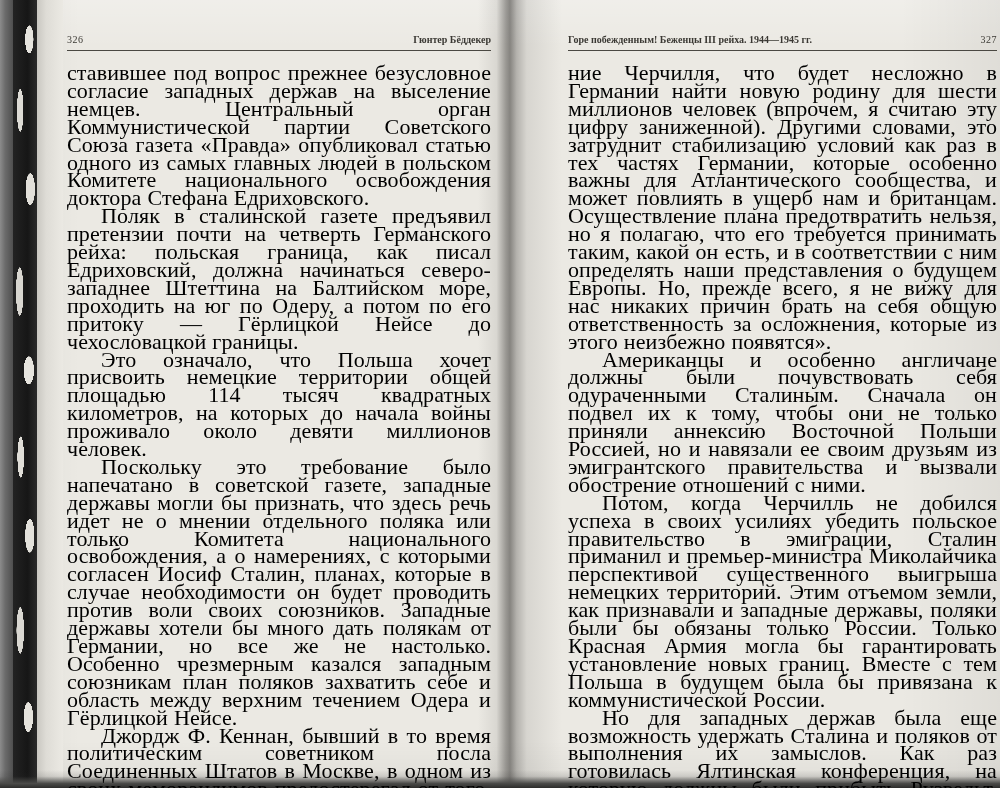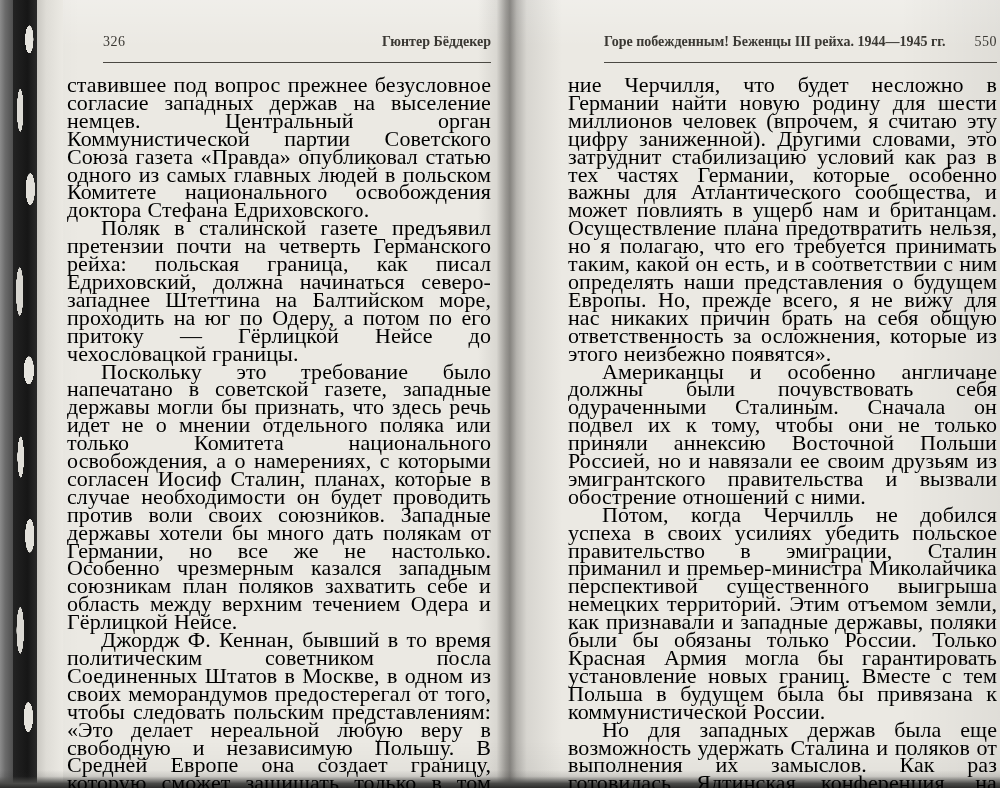--- a/index.html
+++ b/index.html
@@ -66,24 +66,23 @@
   .page {
     position: absolute; top: 34px;
     color: #34322e;
   }
   .page-left  { left: 67px;  width: 424px; }
   .page-right { left: 568px; width: 429px; }
 
   .page-header {
     display: flex; justify-content: space-between; align-items: baseline;
     border-bottom: 1.4px solid #4a4842;
-    padding-bottom: 12px;
-    font-size: 14px;
+    padding-bottom: 5px;
+    font-size: 10px;
     color: #3a3833;
-    margin-left: 36px;
   }
   .page-num { font-style: normal; letter-spacing: 0.5px; }
   .running-title-author { font-weight: bold; }
   .running-title-book   { font-weight: bold; }
 
   .text-block {
     margin-top: 13px;
     font-size: 22px;
     line-height: 17.9px;
     text-align: justify;
@@ -105,29 +104,30 @@
 <div class="edge-bottom"></div>
 
 <div class="page page-left">
   <div class="page-header">
     <span class="page-num">326</span>
     <span class="running-title-author">Гюнтер Бёддекер</span>
   </div>
   <div class="text-block">
       <p>ставившее под вопрос прежнее безусловное согласие западных держав на выселение немцев. Центральный орган Коммунистической партии Советского Союза газета «Правда» опубликовал статью одного из самых главных людей в польском Комитете национального освобождения доктора Стефана Едриховского.</p>
       <p class="indent">Поляк в сталинской газете предъявил претензии почти на четверть Германского рейха: польская граница, как писал Едриховский, должна начинаться северо-западнее Штеттина на Балтийском море, проходить на юг по Одеру, а потом по его притоку — Гёрлицкой Нейсе до чехословацкой границы.</p>
+      <p class="indent">Это означало, что Польша хочет присвоить немецкие территории общей площадью 114 тысяч квадратных километров, на которых до начала войны проживало около девяти миллионов человек.</p>
       <p class="indent">Поскольку это требование было напечатано в советской газете, западные державы могли бы признать, что здесь речь идет не о мнении отдельного поляка или только Комитета национального освобождения, а о намерениях, с которыми согласен Иосиф Сталин, планах, которые в случае необходимости он будет проводить против воли своих союзников. Западные державы хотели бы много дать полякам от Германии, но все же не настолько. Особенно чрезмерным казался западным союзникам план поляков захватить себе и область между верхним течением Одера и Гёрлицкой Нейсе.</p>
       <p class="indent">Джордж Ф. Кеннан, бывший в то время политическим советником посла Соединенных Штатов в Москве, в одном из своих меморандумов предостерегал от того, чтобы следовать польским представлениям: «Это делает нереальной любую веру в свободную и независимую Польшу. В Средней Европе она создает границу, которую сможет защищать только в том случае, если на всей ее территории в течение длительного времени будут находиться мощные вооруженные силы. Это чрезвычайно затруднит решение экономических и социальных проблем в остальной Германии, несмотря на неуверенное завере-</p>
     </div>
 </div>
 
 <div class="page page-right">
   <div class="page-header">
     <span class="running-title-book">Горе побежденным! Беженцы III рейха. 1944—1945 гг.</span>
-    <span class="page-num">550</span>
+    <span class="page-num">327</span>
   </div>
   <div class="text-block">
       <p>ние Черчилля, что будет несложно в Германии найти новую родину для шести миллионов человек (впрочем, я считаю эту цифру заниженной). Другими словами, это затруднит стабилизацию условий как раз в тех частях Германии, которые особенно важны для Атлантического сообщества, и может повлиять в ущерб нам и британцам. Осуществление плана предотвратить нельзя, но я полагаю, что его требуется принимать таким, какой он есть, и в соответствии с ним определять наши представления о будущем Европы. Но, прежде всего, я не вижу для нас никаких причин брать на себя общую ответственность за осложнения, которые из этого неизбежно появятся».</p>
       <p class="indent">Американцы и особенно англичане должны были почувствовать себя одураченными Сталиным. Сначала он подвел их к тому, чтобы они не только приняли аннексию Восточной Польши Россией, но и навязали ее своим друзьям из эмигрантского правительства и вызвали обострение отношений с ними.</p>
       <p class="indent">Потом, когда Черчилль не добился успеха в своих усилиях убедить польское правительство в эмиграции, Сталин приманил и премьер-министра Миколайчика перспективой существенного выигрыша немецких территорий. Этим отъемом земли, как признавали и западные державы, поляки были бы обязаны только России. Только Красная Армия могла бы гарантировать установление новых границ. Вместе с тем Польша в будущем была бы привязана к коммунистической России.</p>
       <p class="indent">Но для западных держав была еще возможность удержать Сталина и поляков от выполнения их замыслов. Как раз готовилась Ялтинская конференция, на которую должны были прибыть Рузвельт, Сталин и Черчилль. В конце января 1945 года армии Сталина стояли уже в Восточной Пруссии, Силезии и Померании, англо-американские армии под командованием генерала Эйзенхауэра готовились форсировать Рейн. В предчувствии верной, теперь уже видимой победы Черчилль и Рузвельт направились к Сталину.</p>
       <p class="indent">Президента США сопровождал его новый госсекре-</p>
     </div>
 </div>
 

